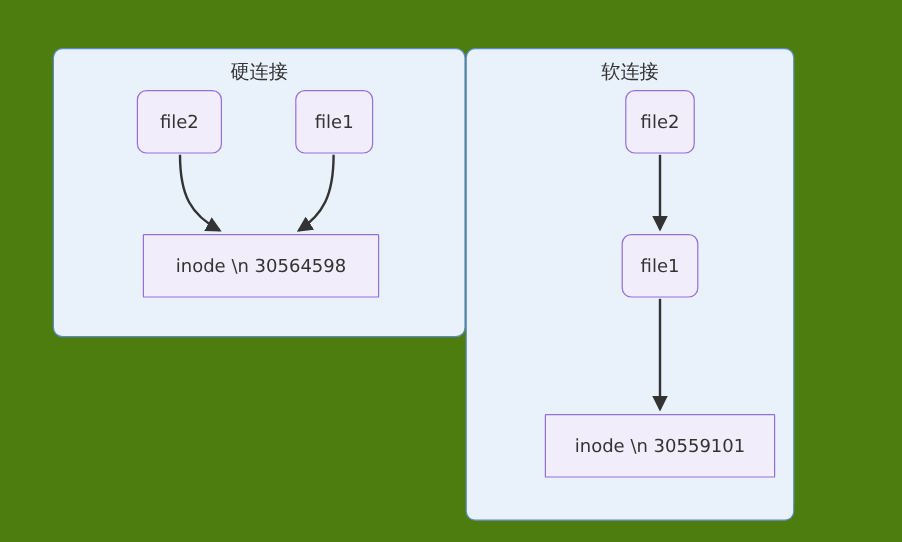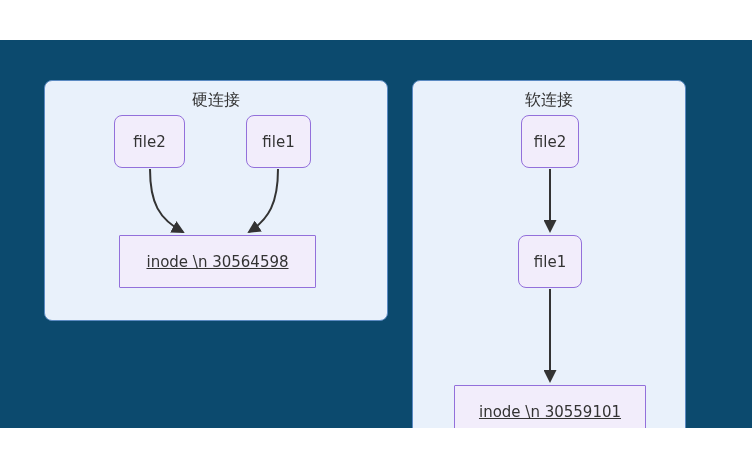--- a/index.html
+++ b/index.html
@@ -4,24 +4,23 @@
 <style>
   html, body {
     margin: 0;
     padding: 0;
     background: #ffffff;
     font-family: "DejaVu Sans", "Liberation Sans", sans-serif;
   }
   .canvas {
     position: relative;
     width: 752px;
-    height: 388px;
-    background: #0c4a6e;
+    height: 452px;
+    background: #4d7c0f;
     overflow: hidden;
-    margin-top: 40px;
   }
   .edges {
     position: absolute;
     left: 0;
     top: 0;
     width: 752px;
     height: 452px;
     pointer-events: none;
   }
   .cluster {
@@ -32,35 +31,35 @@
     border-radius: 8px;
   }
   .cluster-title {
     width: 100%;
     text-align: center;
     padding-top: 9px;
     font-size: 16px;
     color: var(--text-color, #333333);
   }
   .cluster-hard { left: 44px; top: 40px; width: 344px; height: 241px; }
-  .cluster-soft { left: 412px; top: 40px; width: 274px; height: 394px; }
+  .cluster-soft { left: 388px; top: 40px; width: 274px; height: 394px; }
   .node {
     position: absolute;
     box-sizing: border-box;
     background: var(--node-fill, #f2edfb);
     border: 1px solid var(--node-border, #9370db);
     display: flex;
     align-items: center;
     justify-content: center;
     font-size: 15px;
     color: var(--text-color, #333333);
     white-space: nowrap;
   }
   .node.rounded { border-radius: 8px; }
-  .node.rect { border-radius: 1px; text-decoration: underline; }
+  .node.rect { border-radius: 1px; }
   .n-h-file2 { left: 114px; top: 75px;  width: 71px;  height: 53px; }
   .n-h-file1 { left: 246px; top: 75px;  width: 65px;  height: 53px; }
   .n-h-inode { left: 119px; top: 195px; width: 197px; height: 53px; }
   .n-s-file2 { left: 521px; top: 75px;  width: 58px;  height: 53px; }
   .n-s-file1 { left: 518px; top: 195px; width: 64px;  height: 53px; }
   .n-s-inode { left: 454px; top: 345px; width: 192px; height: 53px; text-align: right; }
 </style>
 </head>
 <body>
 

